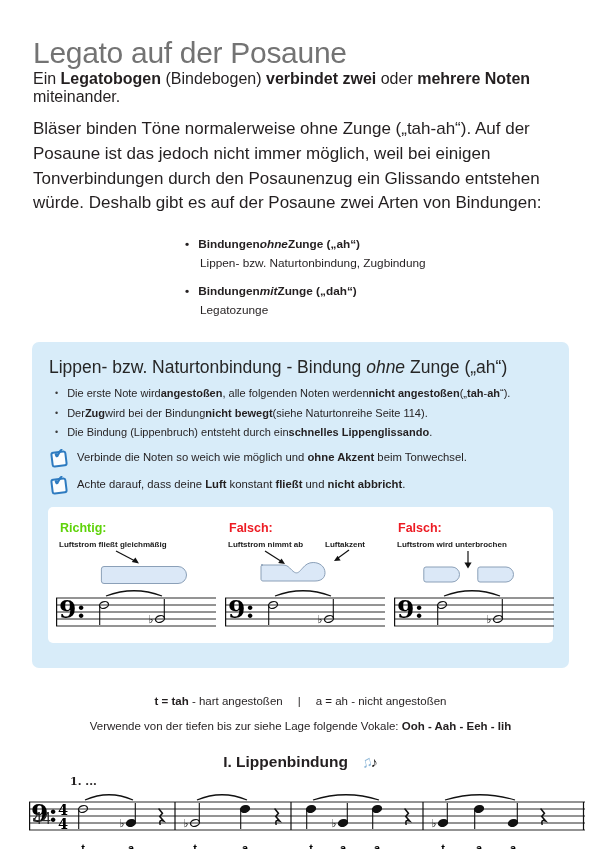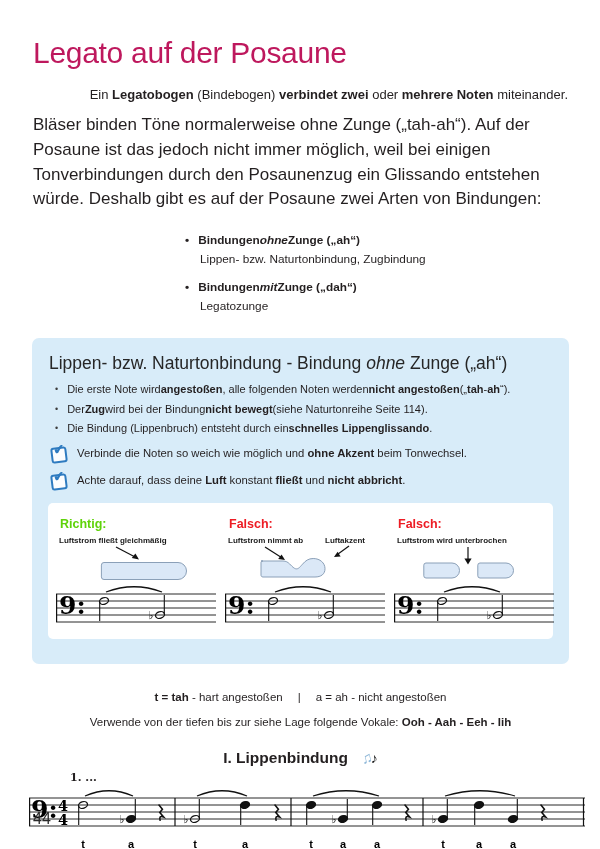--- a/index.html
+++ b/index.html
@@ -1,21 +1,21 @@
 <!DOCTYPE html>
 <html style="--box_bg: #d8ecf9; --correct_green: #5fd30a; --wrong_red: #ed1c24; --check_blue: #2e7bc0; --shape_fill: #dbe8f7; --shape_stroke: #8ba0b8; --note_icon_blue: #8fb8d8;"><head>
 <meta charset="utf-8">
 <style>
   html,body{margin:0;padding:0;}
   body{width:600px;height:849px;background:#ffffff;font-family:"Liberation Sans",sans-serif;color:#231f20;overflow:hidden;}
   .page{position:relative;box-sizing:border-box;width:600px;height:849px;padding:36px 32px 0 33px;}
 
-  .title{font-size:30px;font-weight:400;letter-spacing:-0.3px;margin:0;color:#be185d;}
-
-  .p1{margin-top:17px;font-size:13px;text-align:right;}
+  .title{font-size:30px;font-weight:400;letter-spacing:-0.3px;margin:0;color:#737373;}
+
+  .p1{font-size:16px;}
   .p2{margin-top:11px;font-size:17px;line-height:1.46;width:536px;}
 
   .btypes{margin:21px 0 0 152px;font-size:11.8px;}
   .btype{margin-bottom:14px;}
   .btype-head{display:flex;}
   .btype-head::before{content:"•";font-weight:bold;margin-right:9px;}
   .btype-sub{margin:5px 0 0 15px;}
 
   .infobox{margin-top:25px;margin-left:-1px;width:537px;box-sizing:border-box;
            background:var(--box_bg);border-radius:7px;padding:12px 16px 25px 16px;}

